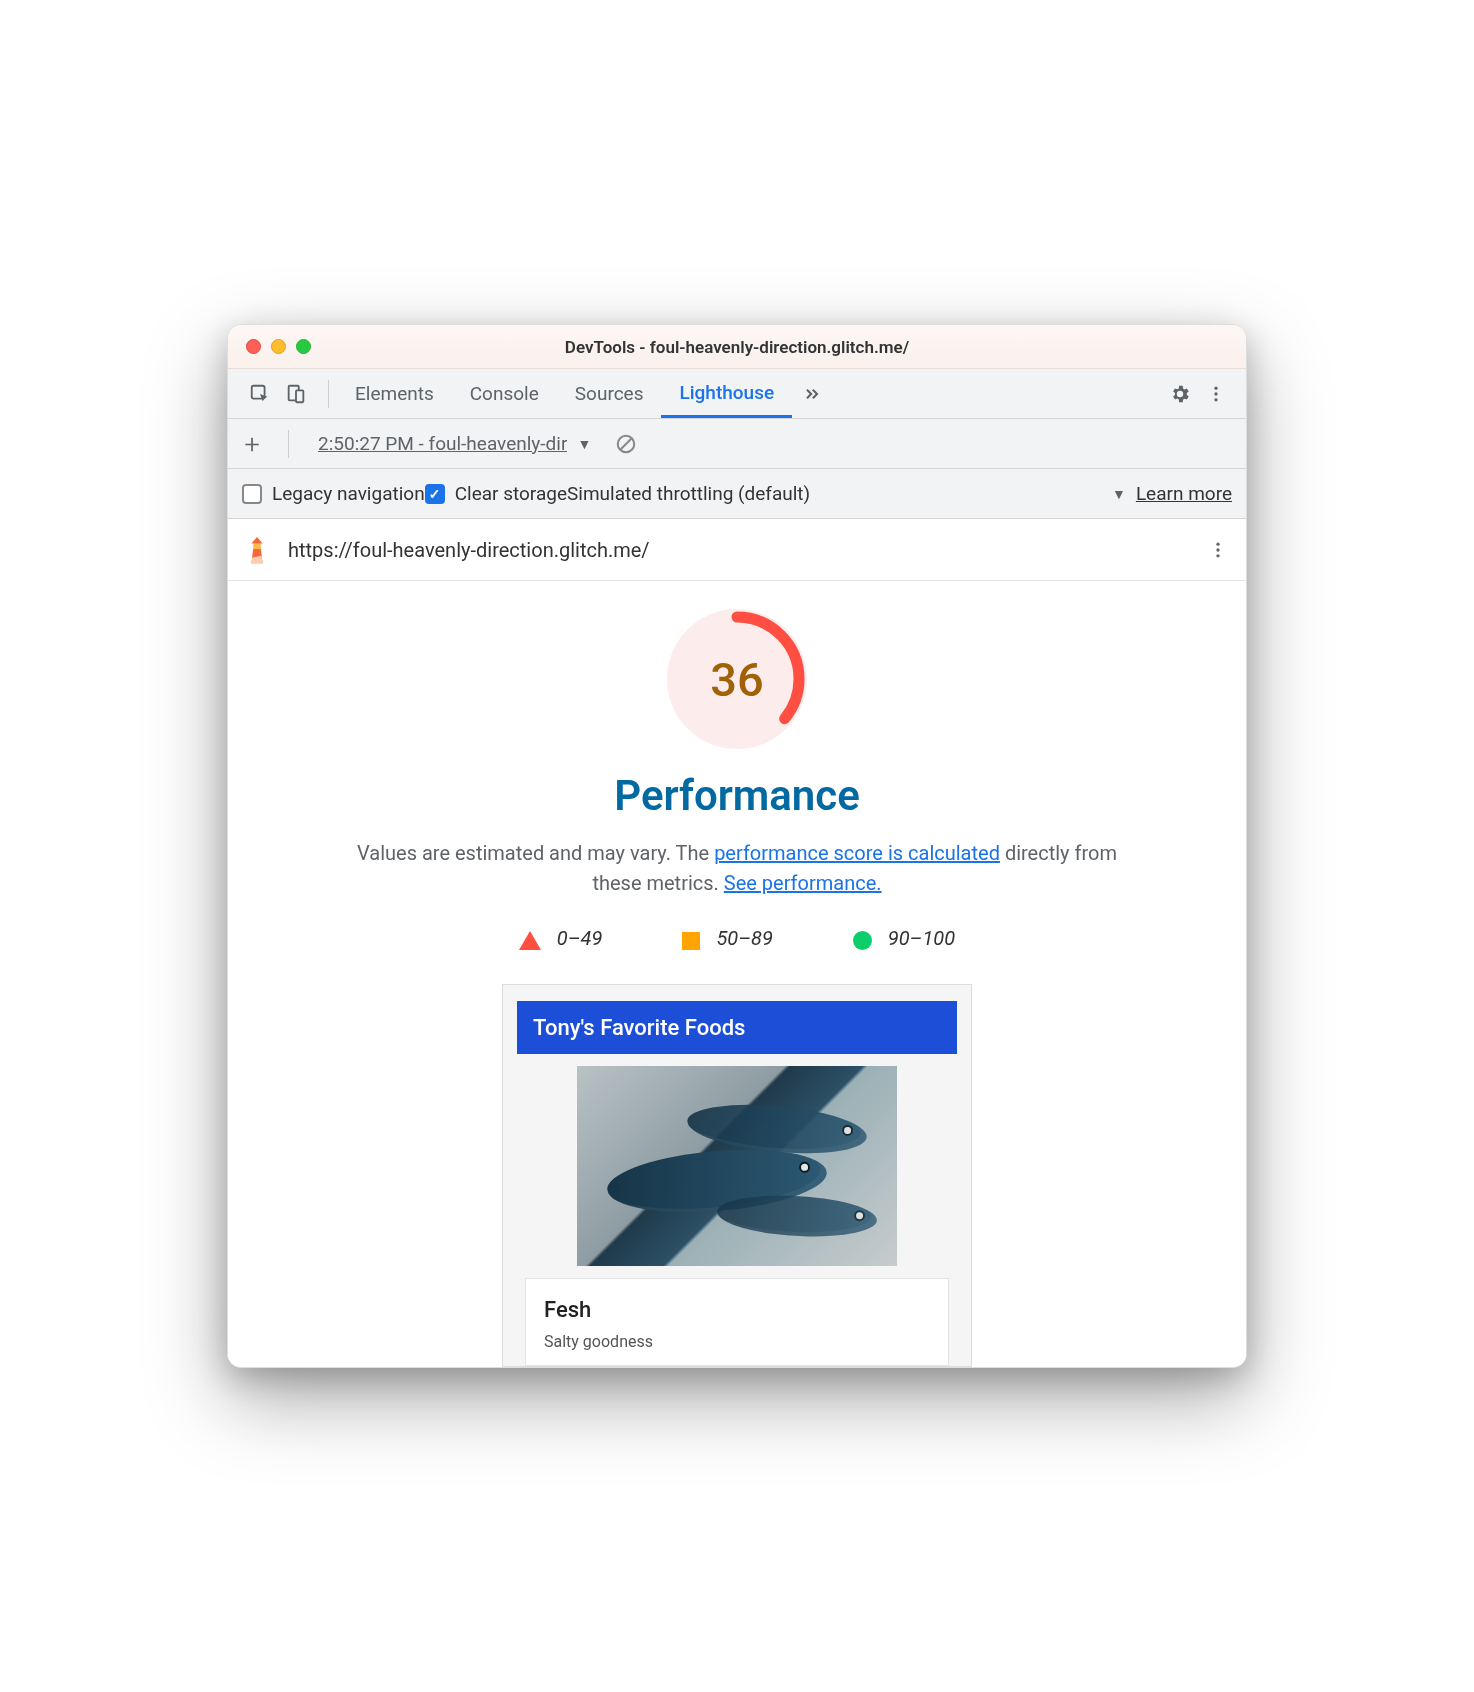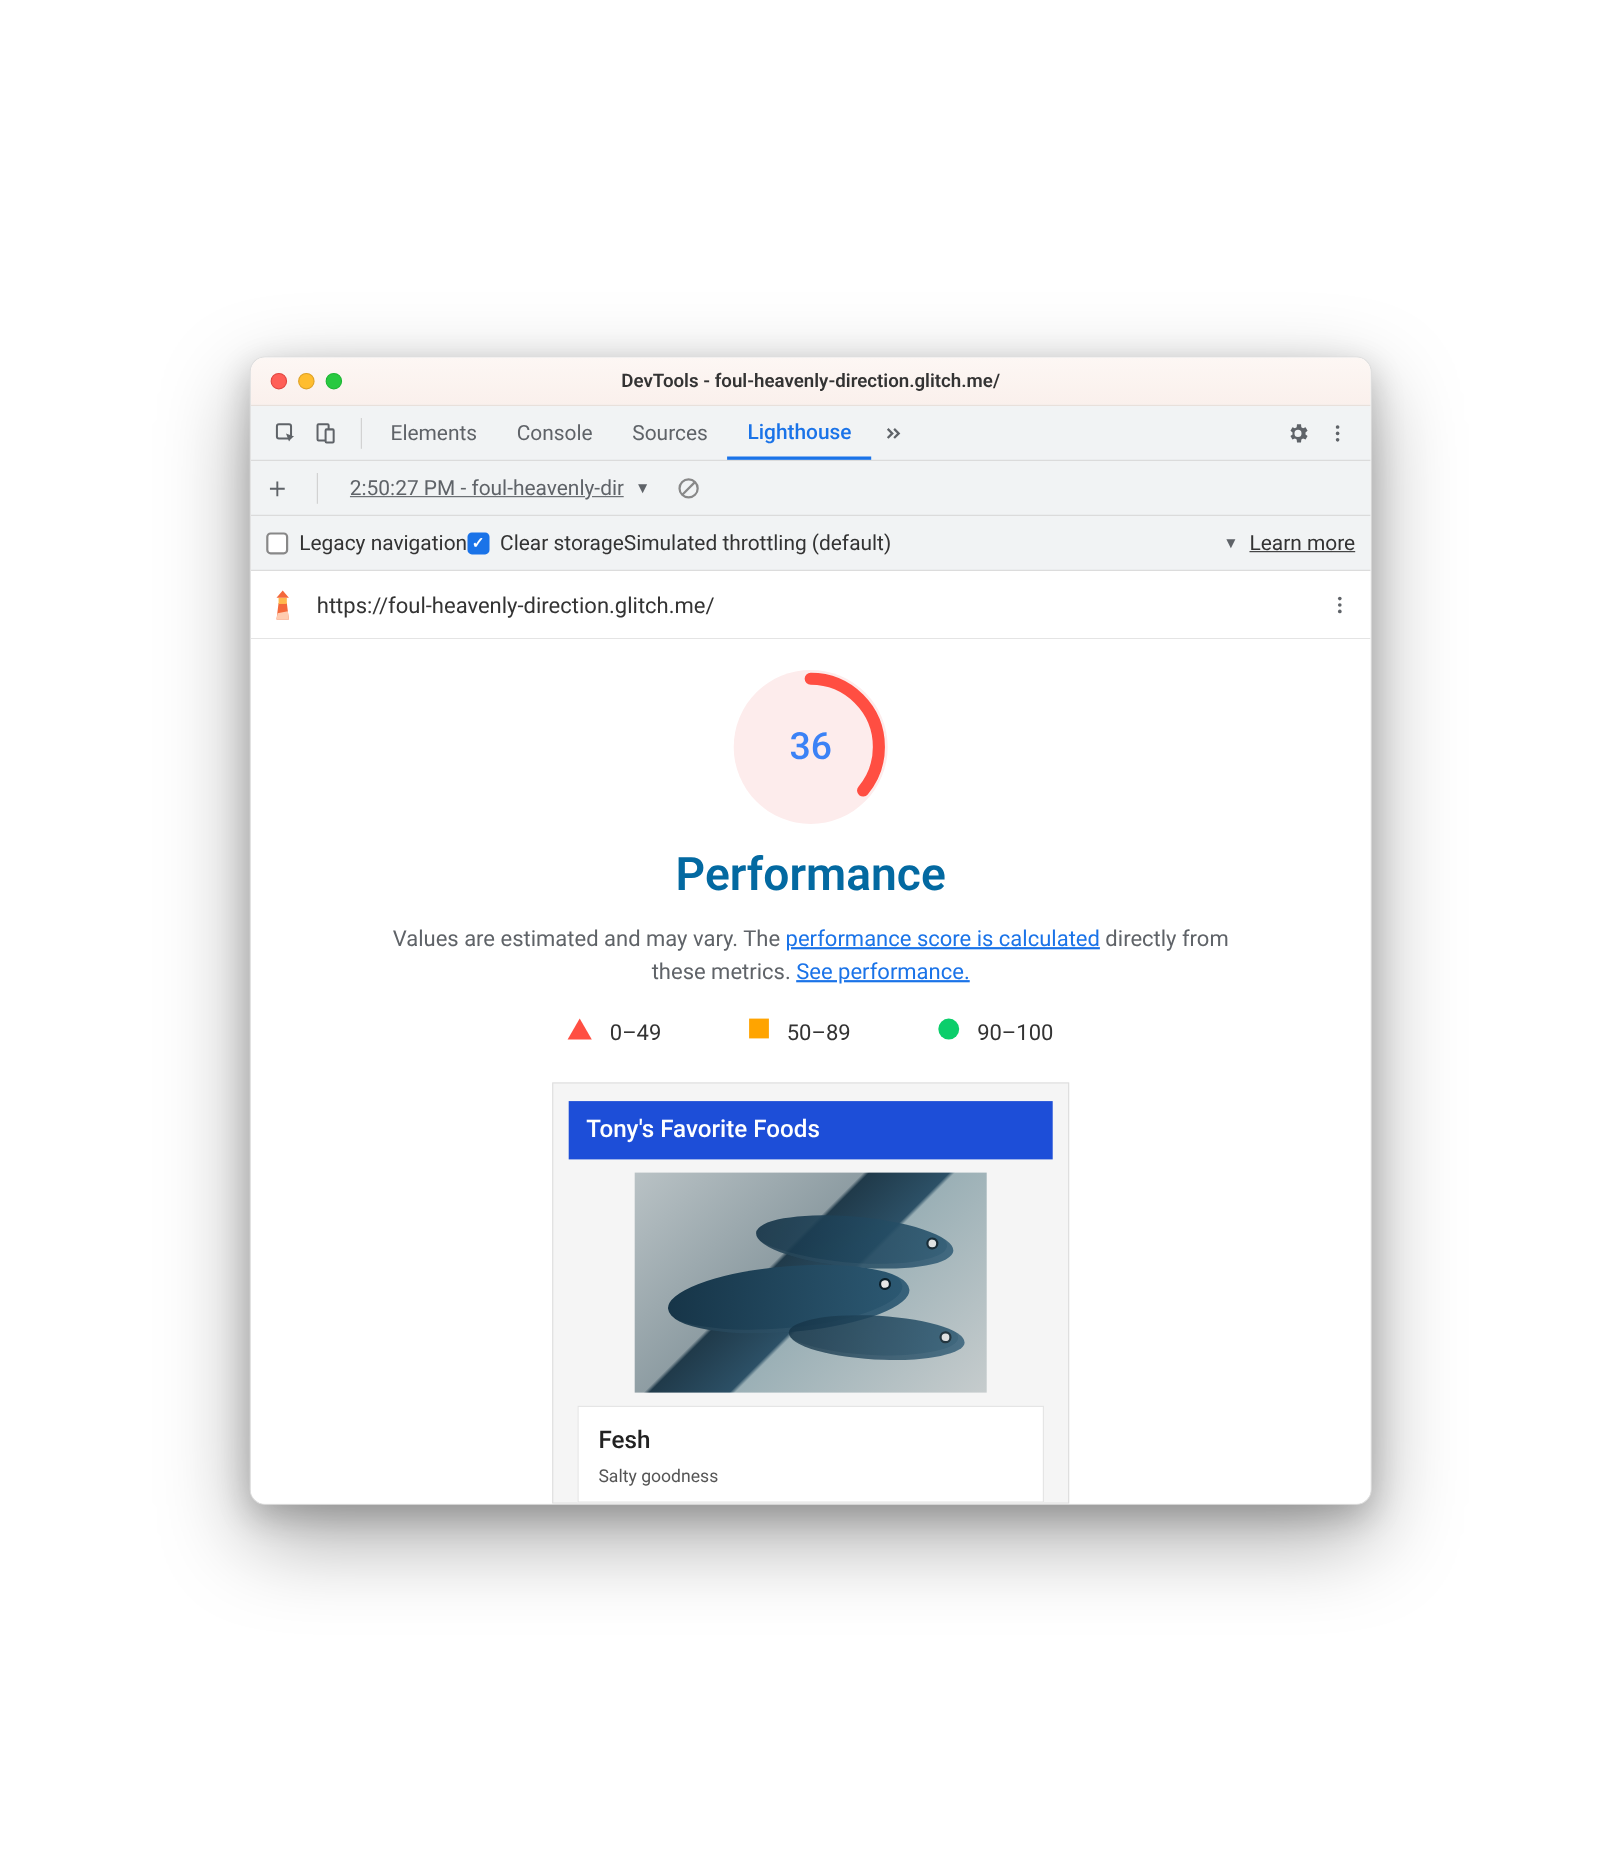--- a/index.html
+++ b/index.html
@@ -81,28 +81,28 @@
   
   .report { background:#fff; padding: 28px 0 0 0; }
   .gauge-wrap { display:flex; flex-direction:column; align-items:center; }
   .gauge { position:relative; width:140px; height:140px; }
   .gauge-bg {
     position:absolute; inset:0; border-radius:50%;
     background:#fdecec;
   }
   .gauge-score {
     position:absolute; inset:0; display:flex; align-items:center; justify-content:center;
-    font-size:34px; font-weight:500; color:#3b82f6;
+    font-size:47px; font-weight:500; color:#a16207;
   }
   .gauge svg { position:absolute; inset:0; }
   .gauge-title { font-size:42px; font-weight:600; color:#0369a1; margin-top:22px; }
   .gauge-desc { font-size:20px; color:#5f6368; margin-top:18px; text-align:center; max-width:760px; line-height:1.5; }
   .gauge-desc a { color:#1a73e8; text-decoration:underline; }
   .legend { display:flex; gap:80px; margin-top:28px; font-size:20px; color:#333; align-items:center; }
-  .lg { display:flex; align-items:flex-start; gap:16px; }
+  .lg { display:flex; align-items:flex-end; gap:16px;font-style:italic; }
   .tri { width:0; height:0; border-left:11px solid transparent; border-right:11px solid transparent; border-bottom:19px solid #ff4e42; }
   .sq { width:18px; height:18px; background:#ffa400; }
   .ci { width:19px; height:19px; border-radius:50%; background:#0cce6b; }
   
   .thumb { margin:34px auto 0 auto; width:470px; border:1px solid #ddd; background:#f5f5f5; padding:16px 14px 0 14px; }
   .thumb-header { background:#1d4ed8; color:#fff; font-size:22px; padding:14px 16px; font-weight:500;}
   .thumb-img {
     width:320px; height:200px; margin:12px auto 0 auto; background:#9aa7ad;
     background: linear-gradient(135deg, #b9c2c5 0%, #8e9da3 40%, #203a4a 41%, #2c5066 55%, #9bb0b6 56%, #c6cccd 100%);
     position:relative;

